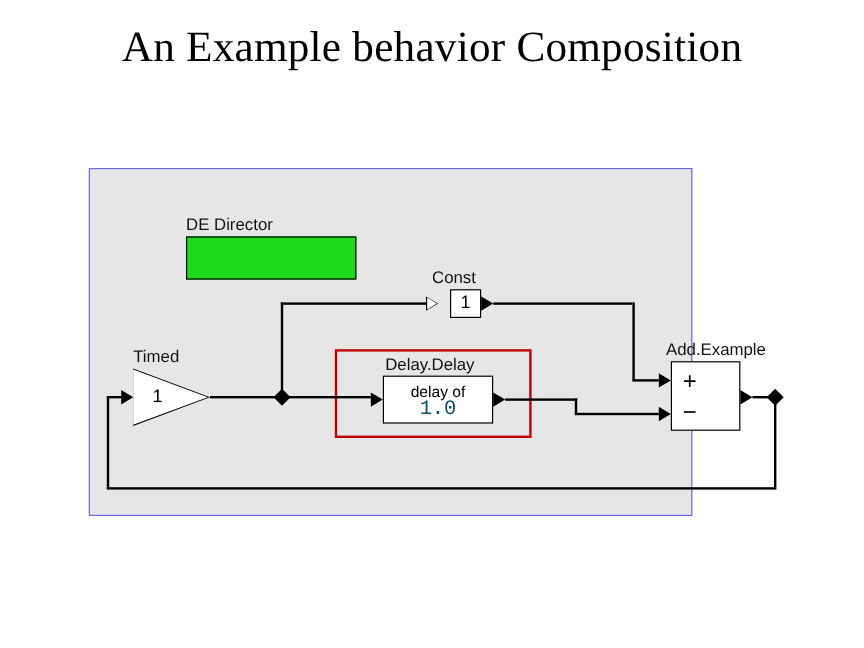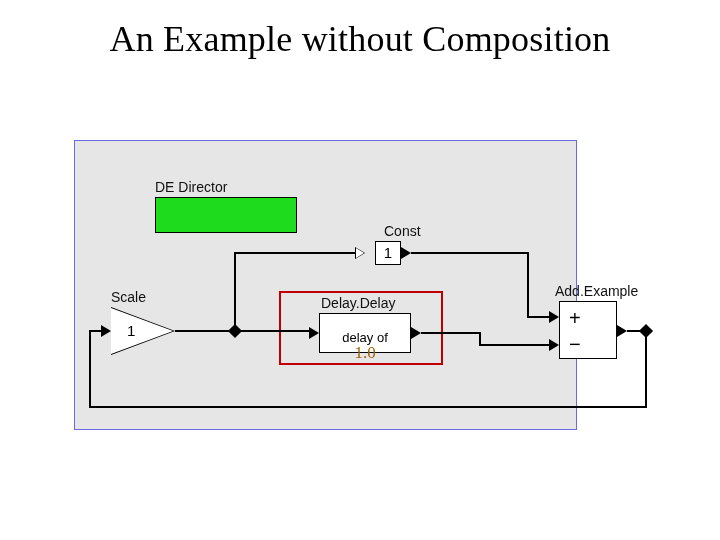--- a/index.html
+++ b/index.html
@@ -86,21 +86,21 @@
     width: 0; height: 0;
     border-top: 6px solid transparent;
     border-bottom: 6px solid transparent;
     border-left: 10px solid #000;
   }
   .junction {
     width: 10px; height: 10px;
     background: #000;
     transform: rotate(45deg);
   }
-  .const-label { left: 285px; top: 82px; margin-left: 24px; }
+  .const-label { left: 285px; top: 82px; }
   .const-box {
     left: 300px; top: 100px;
     width: 26px; height: 24px;
     background: #fff;
     border: 1px solid #000;
     box-sizing: border-box;
     font-family: Arial, Helvetica, sans-serif;
     font-size: 15px;
     text-align: center;
     line-height: 22px;
@@ -130,27 +130,27 @@
     left: 244px; top: 172px;
     width: 92px; height: 40px;
     background: #fff;
     border: 1px solid #000;
     box-sizing: border-box;
     text-align: center;
   }
   .timed-line1 {
     font-family: Arial, Helvetica, sans-serif;
     font-size: 13px;
-    margin-top: 16px;
+    margin-top: 5px;
     color: #000;
   }
   .timed-line2 {
-    font-family: Liberation Serif, serif;
+    font-family: Liberation Mono, monospace;
     font-size: 17px;
-    color: #a16207;
+    color: #0c4a6e;
     margin-top: -2px;
   }
   .add-label { left: 480px; top: 142px; font-size: 14px; }
   .add-box {
     left: 484px; top: 160px;
     width: 58px; height: 58px;
     background: #fff;
     border: 1px solid #000;
     box-sizing: border-box;
   }
@@ -162,28 +162,28 @@
   }
   
   .wire-h { position:absolute; height:2px; background:#000; }
   .wire-v { position:absolute; width:2px; background:#000; }
 </style>
 </head>
 <body>
 
 <div class="slide">
 
-  <div class="title">An Example without Composition</div>
+  <div class="title">An Example behavior Composition</div>
 
   <div class="canvas">
 
     <div class="abs blk-label director-label">DE Director</div>
     <div class="abs director"></div>
 
-    <div class="abs blk-label scale-label">Scale</div>
+    <div class="abs blk-label scale-label">Timed</div>
     <div class="abs scale-tri"></div>
     <div class="abs scale-tri-inner"></div>
     <div class="abs scale-val">1</div>
     <div class="abs port-in right" style="left:26px; top:184px;"></div>
 
     <div class="abs blk-label const-label">Const</div>
     <div class="abs const-port-play"></div>
     <div class="abs const-port-play-inner"></div>
     <div class="abs const-box">1</div>
     <div class="abs port-out" style="left:326px; top:106px;"></div>

